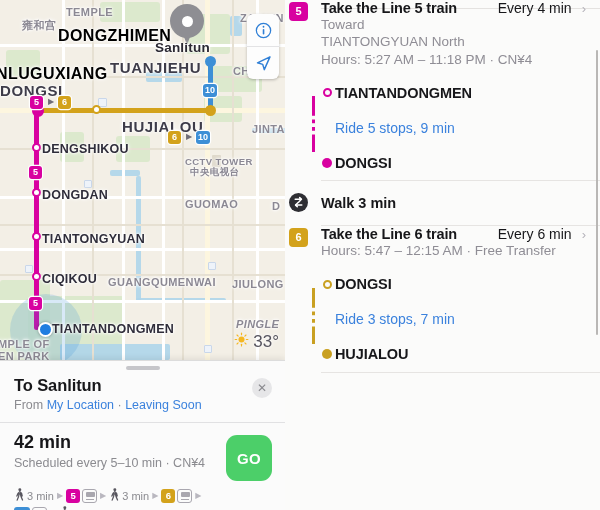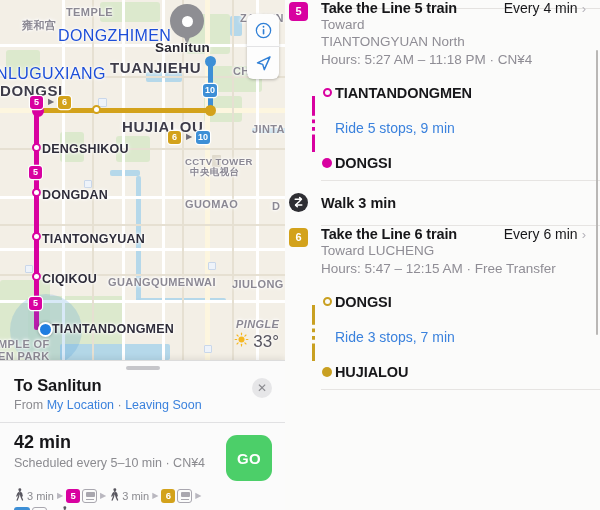--- a/index.html
+++ b/index.html
@@ -18,21 +18,21 @@
   
   .land { position: absolute; background: #f3efe6; }
   .green { position: absolute; background: #d7e7c8; opacity: .85; border-radius: 3px; }
   .water { position: absolute; background: #aed5ea; opacity: .9; border-radius: 2px; }
   .road { position: absolute; background: #ffffff; }
   .road.major { background: #fdf6df; }
   .roadln { position: absolute; background: #e6e0d2; }
   .bldg { position: absolute; background: #e2ddd0; border-radius: 1px; }
 
   
-  .mlabel { position: absolute; color: #1d4ed8; font-weight: 400; white-space: nowrap;
+  .mlabel { position: absolute; color: #000000; font-weight: 700; white-space: nowrap;
             letter-spacing: .4px; text-shadow: 0 0 3px #fff, 0 0 2px #fff, 0 0 5px #fff; }
   .mlabel.big   { font-size: 15px; color: #3e3c49; font-weight: 700; letter-spacing: .6px; }
   .mlabel.sta   { font-size: 12.5px; color: #2f2d3a; font-weight: 700; letter-spacing: .2px; }
   .mlabel.area  { font-size: 11px; color: #8b8893; font-weight: 600; }
   .mlabel.poi   { font-size: 9.5px; color: #8a8793; font-weight: 600; text-align:center; }
 
   
   .tline { position: absolute; border-radius: 4px; }
   .line5 { background: #d801a0; }
   .line6 { background: #d3a21b; }
@@ -119,21 +119,21 @@
 
   
   #right { position: relative; width: 315px; height: 510px; background: #fbfbfa;
     overflow: hidden; }
   #right::before { content:""; position:absolute; left:36px; right:0; top:8px; height:1px;
     background:#e4e2e0; }
   .step { position: relative; padding: 0 14px 0 36px; }
   .stepicon { position: absolute; left: 4px; width: 19px; height: 19px; border-radius: 4px;
     color: #fff; font-size: 11px; font-weight: 700; line-height: 19px; text-align: center; }
   .stepicon.round { border-radius: 50%; background: #2e2e33; }
-  .steprow { display: flex; align-items: center; }
+  .steprow { display: flex; align-items: center; gap: 6px; }
   .steptitle { font-size: 14.5px; font-weight: 700; color: #17171a; letter-spacing: -.15px; }
   .stepevery { margin-left: auto; font-size: 14px; color: #17171a; white-space: nowrap; }
   .chev { color: #b5b3bb; font-size: 13px; margin-left: 4px; }
   .stepmeta { font-size: 13.5px; color: #8f8d95; line-height: 1.22; margin-top: 1px; }
 
   .stations { position: relative; margin-top: 7px; padding-left: 14px; }
   .st { position: relative; height: 35px; display: flex; align-items: center; }
   .st .nm { font-size: 14.5px; font-weight: 700; color: #17171a; letter-spacing: -.1px; }
   .st .ride { font-size: 14px; color: #3b82dd; }
   .stmark { position: absolute; left: -14px; width: 12px; display: flex;
@@ -411,21 +411,20 @@
           </div>
         </div>
         <div class="divider"></div>
         <div class="step">
           <div class="stepicon" style="background: rgb(211, 162, 27); top: 2px;">6</div>
           <div class="steprow">
             <span class="steptitle">Take the Line 6 train</span>
             <span class="stepevery">Every 6 min</span>
             <span class="chev">›</span>
           </div>
-          <div class="stepmeta">Toward LUCHENG</div>
           <div class="stepmeta">Hours: 5:47 – 12:15 AM · Free Transfer</div>
           <div class="stations">
             <div class="st">
               <div class="stmark">
                 <span class="ring y"></span>
               </div>
               <div class="nm">DONGSI</div>
             </div>
             <div class="st">
               <div class="stmark"></div>

